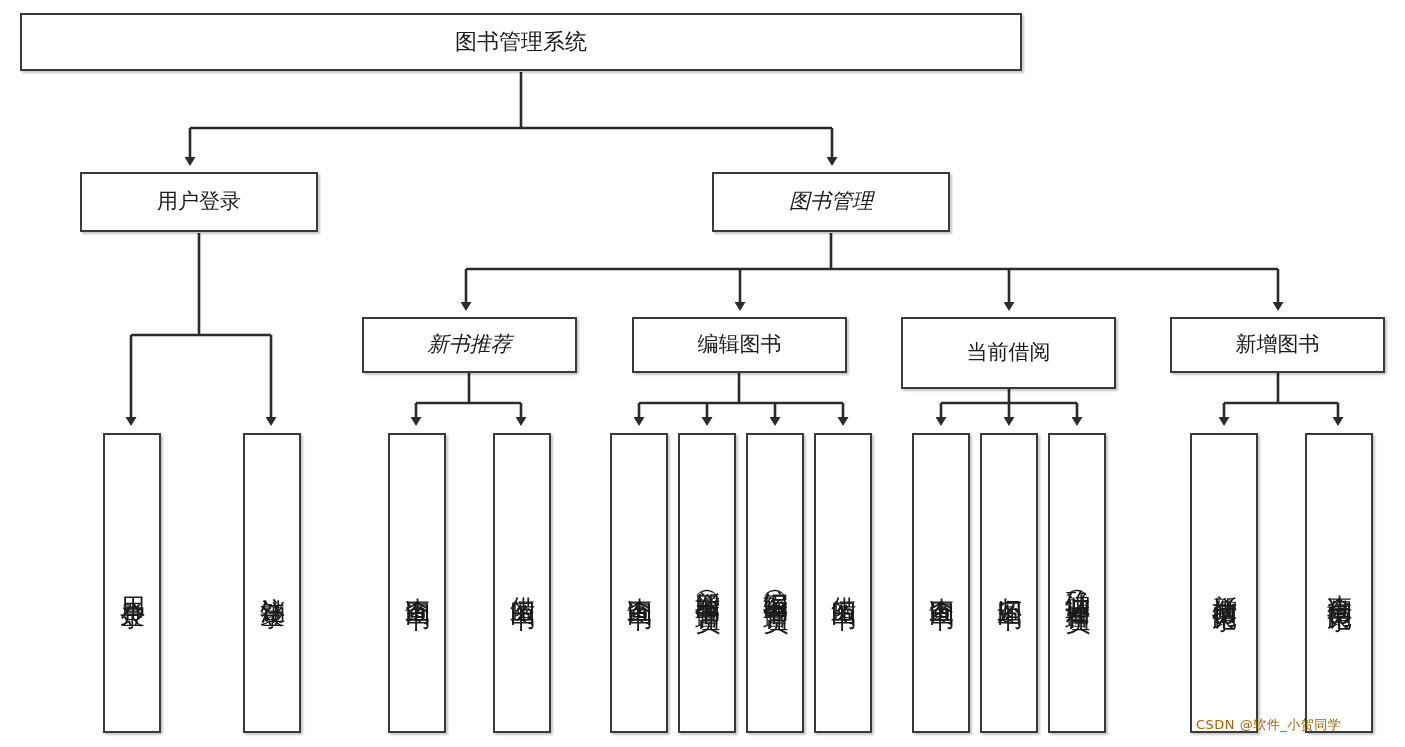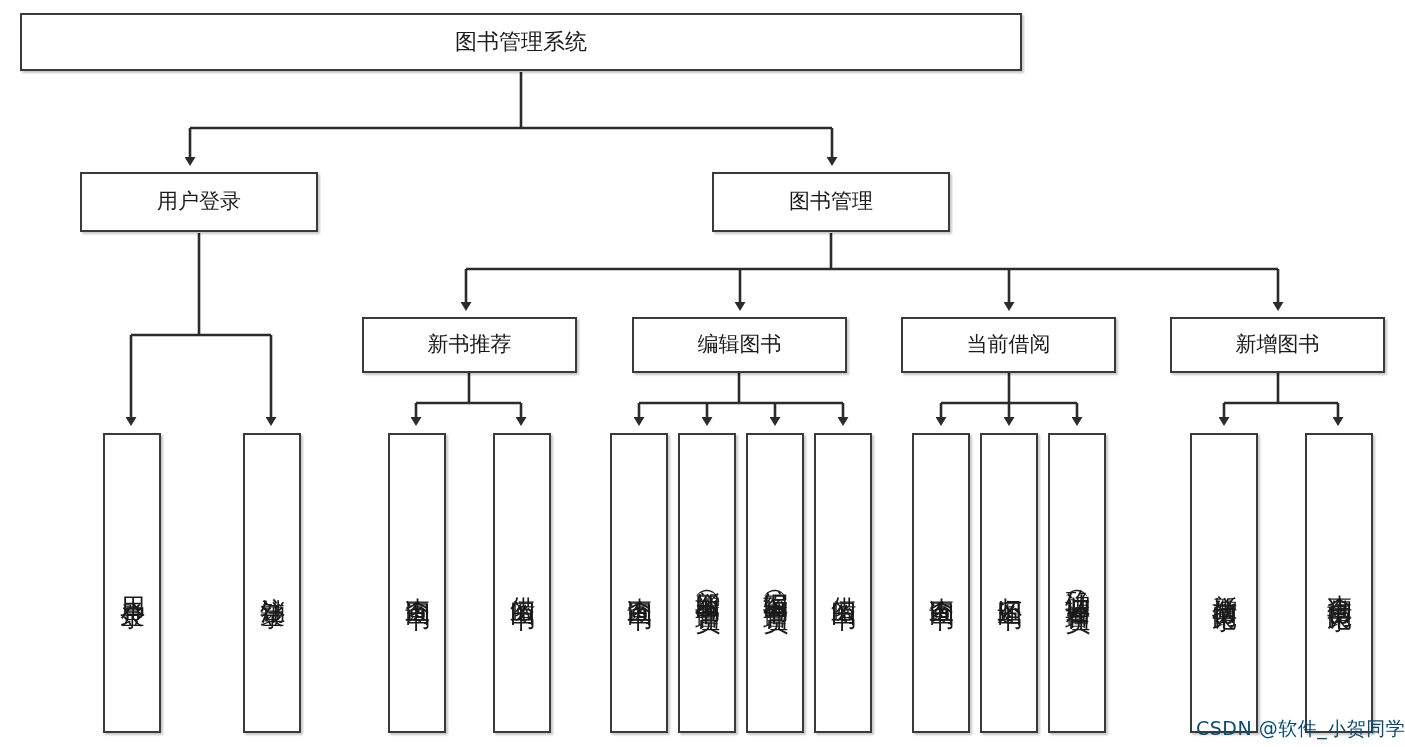--- a/index.html
+++ b/index.html
@@ -53,22 +53,22 @@
   }
   .node.v .txt {
     writing-mode: vertical-rl;
     text-orientation: upright;
     font-size: 25px;
     letter-spacing: 3px;
     line-height: 1.05;
   }
   .watermark {
     position: absolute;
-    font-size: 19px;
-    color: #0c4a6e;
+    font-size: 13px;
+    color: #a16207;
     white-space: nowrap;
     letter-spacing: 0.5px;
   }
 </style>
 </head>
 <body>
 
 <div id="canvas">
 
   <svg id="wires" viewBox="0 0 1405 747" xmlns="http://www.w3.org/2000/svg">
@@ -121,31 +121,31 @@
     </g>
   </svg>
 
   <div class="node root h" style="left:20px; top:13px; width:1002px; height:58px;">
     <span class="txt">图书管理系统</span>
   </div>
 
   <div class="node h" style="left:80px; top:172px; width:238px; height:60px;">
     <span class="txt">用户登录</span>
   </div>
-  <div class="node h" style="left:712px; top:172px; width:238px; height:60px;">
+  <div class="node h" style="left:712px; top:172px; width:238px; height:60px;font-style:italic;">
     <span class="txt">图书管理</span>
   </div>
 
-  <div class="node h" style="left:362px; top:317px; width:215px; height:56px;">
+  <div class="node h" style="left:362px; top:317px; width:215px; height:56px;font-style:italic;">
     <span class="txt">新书推荐</span>
   </div>
   <div class="node h" style="left:632px; top:317px; width:215px; height:56px;">
     <span class="txt">编辑图书</span>
   </div>
-  <div class="node h" style="left:901px; top:317px; width:215px; height:56px;">
+  <div class="node h" style="left:901px; top:317px; width:215px; height:72px;">
     <span class="txt">当前借阅</span>
   </div>
   <div class="node h" style="left:1170px; top:317px; width:215px; height:56px;">
     <span class="txt">新增图书</span>
   </div>
 
   <div class="node v" style="left:103px; top:433px; width:58px; height:300px;">
     <span class="txt">用户登录</span>
   </div>
   <div class="node v" style="left:243px; top:433px; width:58px; height:300px;">

